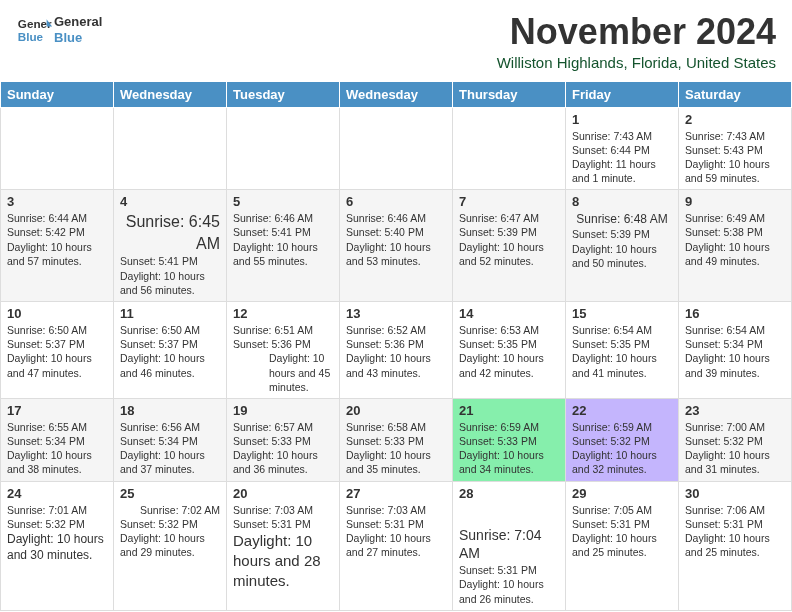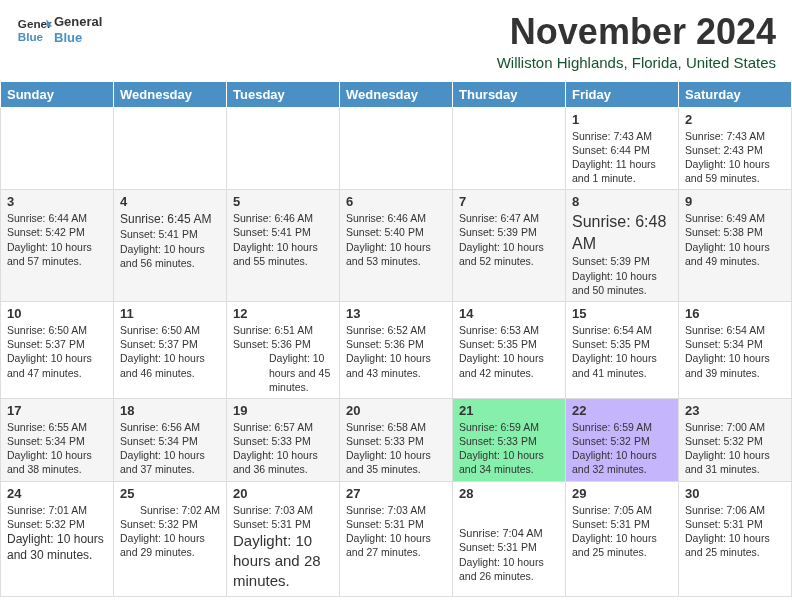--- a/index.html
+++ b/index.html
@@ -121,34 +121,34 @@
         <td class="empty-cell" style="background: rgb(255, 255, 255);"></td>
         <td>
           <span class="day-num">1</span>
           <div style="font-size: 10.5px; line-height: 1.35;">Sunrise: 7:43 AM</div>
           <div style="font-size: 10.5px; line-height: 1.35;">Sunset: 6:44 PM</div>
           <div style="font-size: 10.5px; line-height: 1.35;">Daylight: 11 hours and 1 minute.</div>
         </td>
         <td>
           <span class="day-num">2</span>
           <div style="font-size: 10.5px; line-height: 1.35;">Sunrise: 7:43 AM</div>
-          <div style="font-size: 10.5px; line-height: 1.35;">Sunset: 2:43 PM</div>
+          <div style="font-size: 10.5px; line-height: 1.35;">Sunset: 5:43 PM</div>
           <div style="font-size: 10.5px; line-height: 1.35;">Daylight: 10 hours and 59 minutes.</div>
         </td>
       </tr>
       <tr>
         <td style="background: rgb(245, 245, 245);">
           <span class="day-num">3</span>
           <div style="font-size: 10.5px; line-height: 1.35;">Sunrise: 6:44 AM</div>
           <div style="font-size: 10.5px; line-height: 1.35;">Sunset: 5:42 PM</div>
           <div style="font-size: 10.5px; line-height: 1.35;">Daylight: 10 hours and 57 minutes.</div>
         </td>
         <td style="background: rgb(245, 245, 245);">
           <span class="day-num">4</span>
-          <div style="font-size: 12px; line-height: 1.35;">Sunrise: 6:45 AM</div>
+          <div style="font-size: 16px; line-height: 1.35; text-align: right;">Sunrise: 6:45 AM</div>
           <div style="font-size: 10.5px; line-height: 1.35;">Sunset: 5:41 PM</div>
           <div style="font-size: 10.5px; line-height: 1.35;">Daylight: 10 hours and 56 minutes.</div>
         </td>
         <td style="background: rgb(245, 245, 245);">
           <span class="day-num">5</span>
           <div style="font-size: 10.5px; line-height: 1.35;">Sunrise: 6:46 AM</div>
           <div style="font-size: 10.5px; line-height: 1.35;">Sunset: 5:41 PM</div>
           <div style="font-size: 10.5px; line-height: 1.35;">Daylight: 10 hours and 55 minutes.</div>
         </td>
         <td style="background: rgb(245, 245, 245);">
@@ -158,21 +158,21 @@
           <div style="font-size: 10.5px; line-height: 1.35;">Daylight: 10 hours and 53 minutes.</div>
         </td>
         <td style="background: rgb(245, 245, 245);">
           <span class="day-num">7</span>
           <div style="font-size: 10.5px; line-height: 1.35;">Sunrise: 6:47 AM</div>
           <div style="font-size: 10.5px; line-height: 1.35;">Sunset: 5:39 PM</div>
           <div style="font-size: 10.5px; line-height: 1.35;">Daylight: 10 hours and 52 minutes.</div>
         </td>
         <td style="background: rgb(245, 245, 245);">
           <span class="day-num">8</span>
-          <div style="font-size: 16px; line-height: 1.35;">Sunrise: 6:48 AM</div>
+          <div style="font-size: 12px; line-height: 1.35; text-align: center;">Sunrise: 6:48 AM</div>
           <div style="font-size: 10.5px; line-height: 1.35;">Sunset: 5:39 PM</div>
           <div style="font-size: 10.5px; line-height: 1.35;">Daylight: 10 hours and 50 minutes.</div>
         </td>
         <td style="background: rgb(245, 245, 245);">
           <span class="day-num">9</span>
           <div style="font-size: 10.5px; line-height: 1.35;">Sunrise: 6:49 AM</div>
           <div style="font-size: 10.5px; line-height: 1.35;">Sunset: 5:38 PM</div>
           <div style="font-size: 10.5px; line-height: 1.35;">Daylight: 10 hours and 49 minutes.</div>
         </td>
       </tr>
@@ -284,21 +284,21 @@
           <div style="font-size: 15px; line-height: 1.35;">Daylight: 10 hours and 28 minutes.</div>
         </td>
         <td>
           <span class="day-num">27</span>
           <div style="font-size: 10.5px; line-height: 1.35;">Sunrise: 7:03 AM</div>
           <div style="font-size: 10.5px; line-height: 1.35;">Sunset: 5:31 PM</div>
           <div style="font-size: 10.5px; line-height: 1.35;">Daylight: 10 hours and 27 minutes.</div>
         </td>
         <td>
           <span class="day-num">28</span>
-          <div style="font-size: 11px; line-height: 1.35; margin-top: 25px;">Sunrise: 7:04 AM</div>
+          <div style="font-size: 14px; line-height: 1.35; margin-top: 25px;">Sunrise: 7:04 AM</div>
           <div style="font-size: 10.5px; line-height: 1.35;">Sunset: 5:31 PM</div>
           <div style="font-size: 10.5px; line-height: 1.35;">Daylight: 10 hours and 26 minutes.</div>
         </td>
         <td>
           <span class="day-num">29</span>
           <div style="font-size: 10.5px; line-height: 1.35;">Sunrise: 7:05 AM</div>
           <div style="font-size: 10.5px; line-height: 1.35;">Sunset: 5:31 PM</div>
           <div style="font-size: 10.5px; line-height: 1.35;">Daylight: 10 hours and 25 minutes.</div>
         </td>
         <td>

